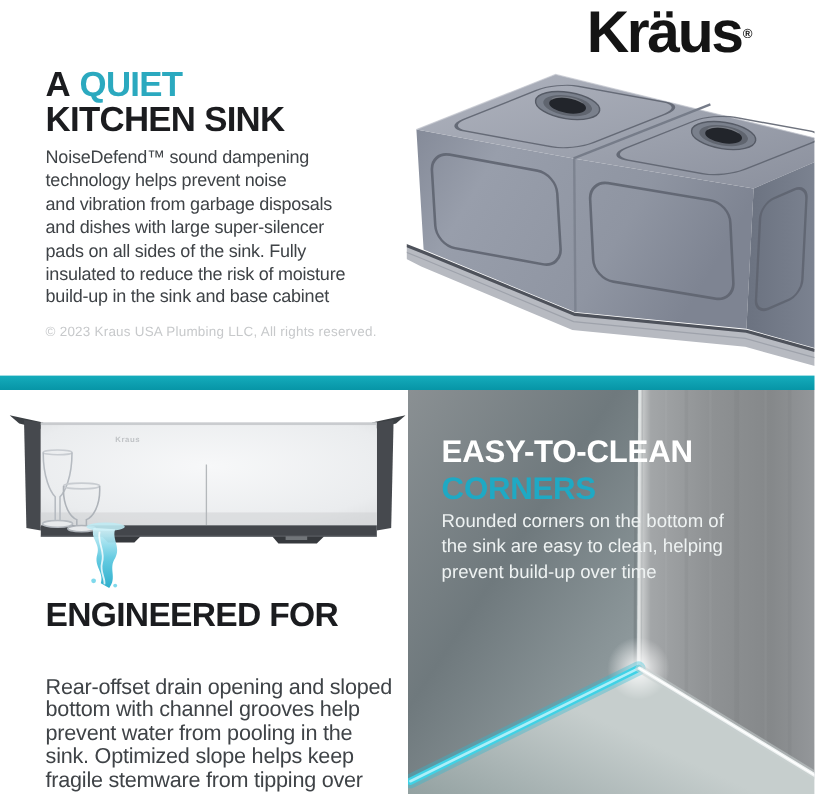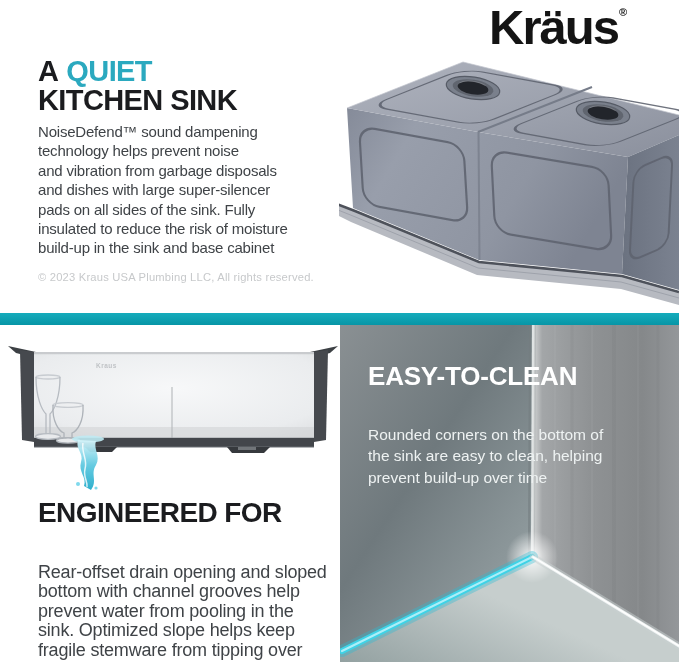--- a/index.html
+++ b/index.html
@@ -9,21 +9,21 @@
     --corners-teal:#1FA9C4;
     --heading-black:#1B1C1F;
     --body-gray:#3F4347;
     --copyright-gray:#C7C9CB;
   }
   html,body{margin:0;padding:0;background:#ffffff;}
   body{font-family:"Liberation Sans", sans-serif;}
   .page{position:relative;width:679px;height:662px;background:#ffffff;overflow:hidden;}
 
   
-  .kraus-logo{position:absolute;left:489px;top:3px;display:flex;align-items:flex-start;color:#141414;}
+  .kraus-logo{position:absolute;left:489px;top:3px;display:flex;align-items:center;color:#141414;}
   .kraus-logo .logo-text{font-size:49px;font-weight:bold;letter-spacing:-2px;line-height:1;}
   .kraus-logo .reg{font-size:11px;font-weight:bold;margin-top:3px;margin-left:1px;}
 
   .top-heading{position:absolute;left:38px;top:38px;font-size:29px;line-height:29px;
     font-weight:bold;letter-spacing:-0.6px;color:var(--heading-black);}
   .top-heading .accent{color:var(--teal);margin-left:8px;}
   .heading-line{display:block;}
 
   .top-body{position:absolute;left:38px;top:107px;width:312px;font-size:15px;line-height:19.4px;
     color:var(--body-gray);letter-spacing:-0.2px;white-space:pre-line;}
@@ -270,20 +270,21 @@
 
       <g stroke-linecap="round">
         <line x1="193" y1="232" x2="339" y2="321" stroke="#C9D1D1" stroke-width="7" opacity="0.5"></line>
         <line x1="193" y1="232" x2="339" y2="321" stroke="#EFF3F3" stroke-width="3.2"></line>
         <line x1="193" y1="232" x2="339" y2="321" stroke="#FFFFFF" stroke-width="1.2"></line>
       </g>
     </svg>
 
     <h2 class="corner-heading">
       <span class="heading-line">EASY-TO-CLEAN</span>
+      <span class="heading-line accent">CORNERS</span>
     </h2>
 
     <p class="corner-body">Rounded corners on the bottom of
 the sink are easy to clean, helping
 prevent build-up over time</p>
   </div>
 
 </div>
 
 </body></html>

